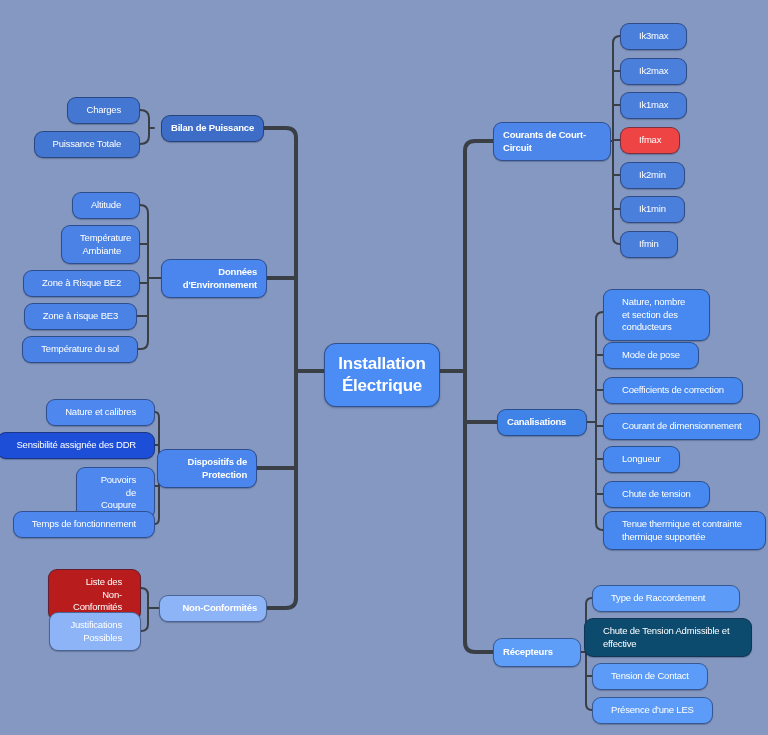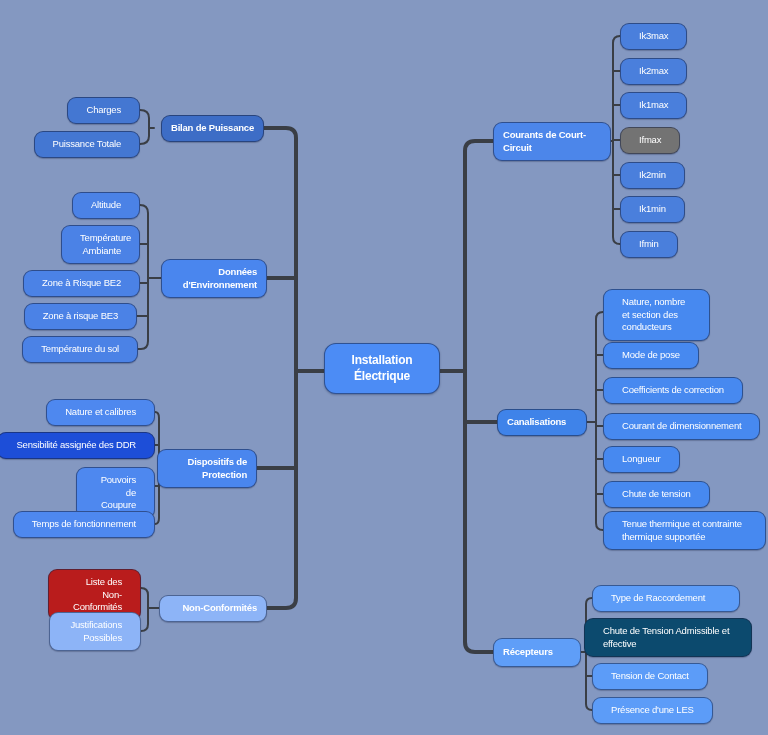--- a/index.html
+++ b/index.html
@@ -14,21 +14,21 @@
     font-size:9.5px; letter-spacing:-0.2px; line-height:1.32;
     padding:6px 18px; border-radius:9px;
     border:1px solid rgba(24,34,66,.55);
     box-shadow:0 1px 1px rgba(24,34,66,.28);
   }
   .b { font-weight:bold; padding:6px 9px; }
   .l { text-align:right; }
   .r { text-align:left; }
   .nw { white-space:nowrap; }
   .root {
-    font-size:12px; font-weight:bold; text-align:center;
+    font-size:17px; font-weight:bold; text-align:center;
     line-height:1.3; padding:9px 10px; border-radius:12px;
     box-shadow:0 1px 2px rgba(24,34,66,.35);
   }
 </style>
 </head>
 <body>
 
 <div class="canvas" style="background: rgb(132, 152, 193);">
 
   <svg class="links" viewBox="0 0 768 735" aria-hidden="true">
@@ -68,21 +68,21 @@
   <div class="node l nw" style="right: 613px; top: 511px; background: rgb(78, 136, 239);">Temps de fonctionnement</div>
 
   <div class="node l nw b" style="right: 501px; top: 595px; min-width: 108px; background: rgb(141, 180, 247);">Non-Conformités</div>
   <div class="node l" style="right: 627px; top: 569px; width: 93px; background: #b91c1c;">Liste des Non-Conformités</div>
   <div class="node l" style="right: 627px; top: 612px; width: 92px; background: rgb(141, 180, 247);">Justifications Possibles</div>
 
   <div class="node r b" style="left: 493px; top: 122px; width: 118px; background: rgb(76, 134, 234);">Courants de Court-Circuit</div>
   <div class="node r nw" style="left: 620px; top: 23px; background: rgb(74, 127, 220);">Ik3max</div>
   <div class="node r nw" style="left: 620px; top: 58px; background: rgb(74, 127, 220);">Ik2max</div>
   <div class="node r nw" style="left: 620px; top: 92px; background: rgb(74, 127, 220);">Ik1max</div>
-  <div class="node r nw" style="left: 620px; top: 127px; background: #737373;">Ifmax</div>
+  <div class="node r nw" style="left: 620px; top: 127px; background: #ef4444;">Ifmax</div>
   <div class="node r nw" style="left: 620px; top: 162px; background: rgb(74, 127, 220);">Ik2min</div>
   <div class="node r nw" style="left: 620px; top: 196px; background: rgb(74, 127, 220);">Ik1min</div>
   <div class="node r nw" style="left: 620px; top: 231px; background: rgb(74, 127, 220);">Ifmin</div>
 
   <div class="node r nw b" style="left: 497px; top: 409px; min-width: 90px; background: rgb(63, 131, 233);">Canalisations</div>
   <div class="node r" style="left: 603px; top: 289px; width: 107px; background: rgb(71, 137, 240);">Nature, nombre et section des conducteurs</div>
   <div class="node r nw" style="left: 603px; top: 342px; background: rgb(71, 137, 240);">Mode de pose</div>
   <div class="node r nw" style="left: 603px; top: 377px; background: rgb(71, 137, 240);">Coefficients de correction</div>
   <div class="node r nw" style="left: 603px; top: 413px; background: rgb(71, 137, 240);">Courant de dimensionnement</div>
   <div class="node r nw" style="left: 603px; top: 446px; background: rgb(71, 137, 240);">Longueur</div>

